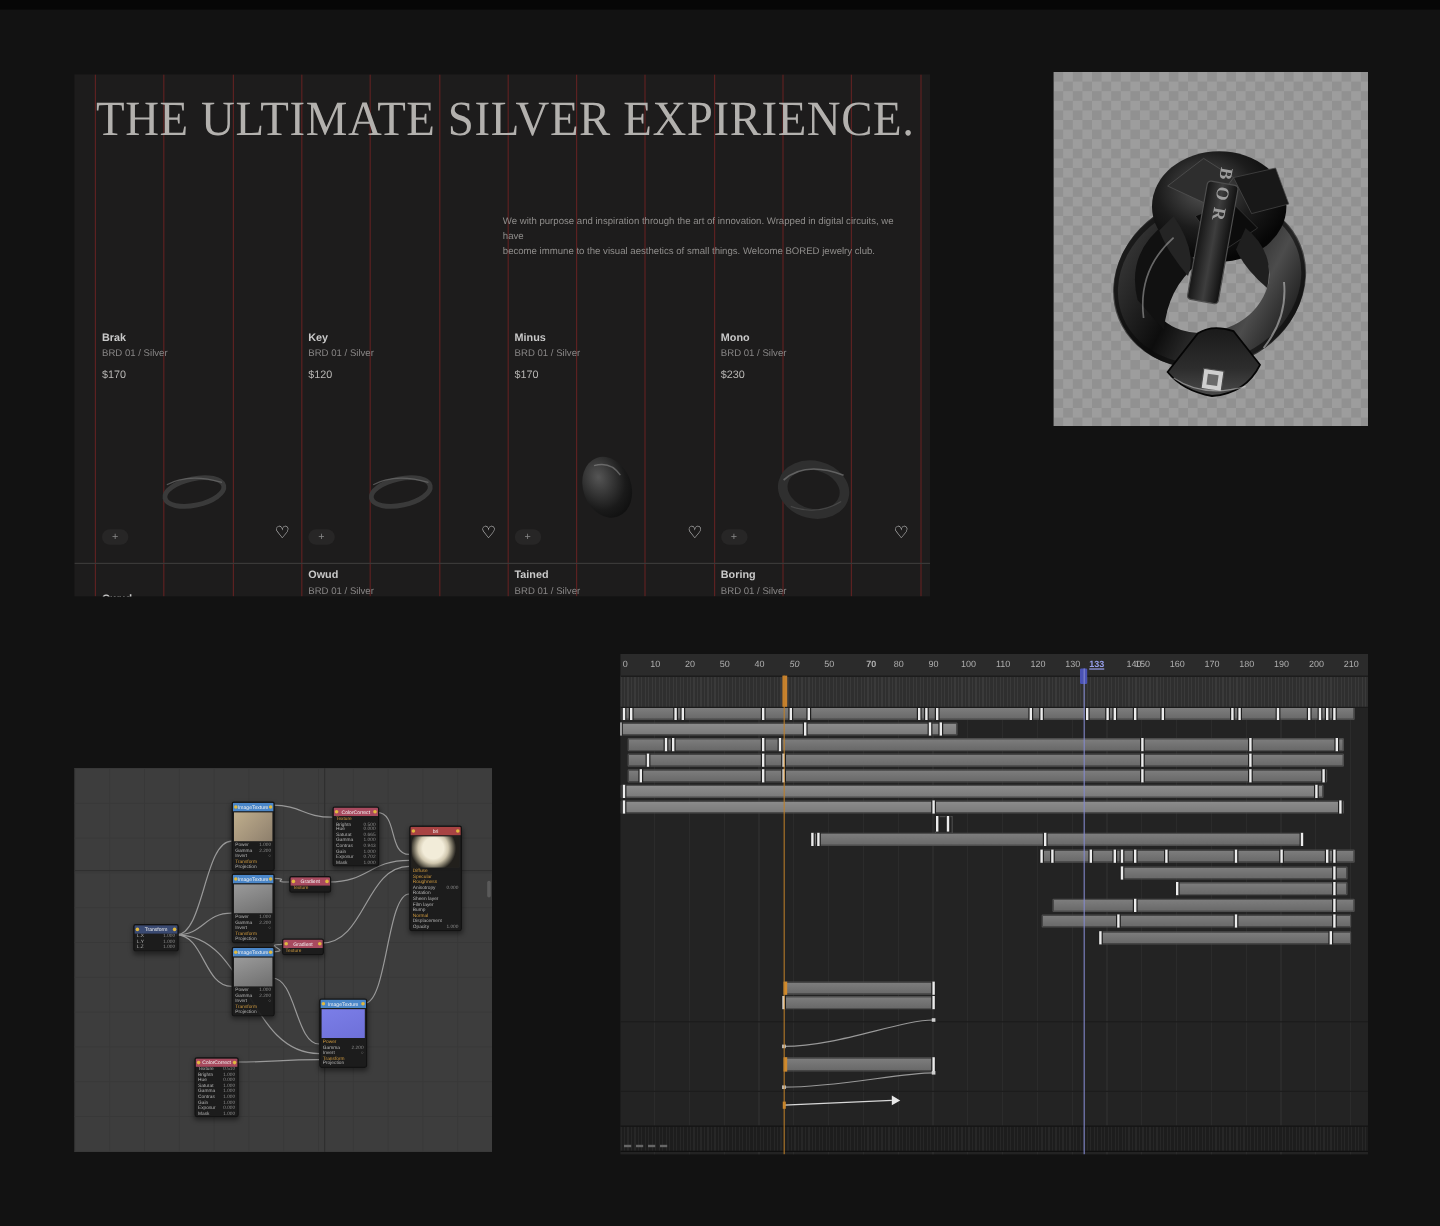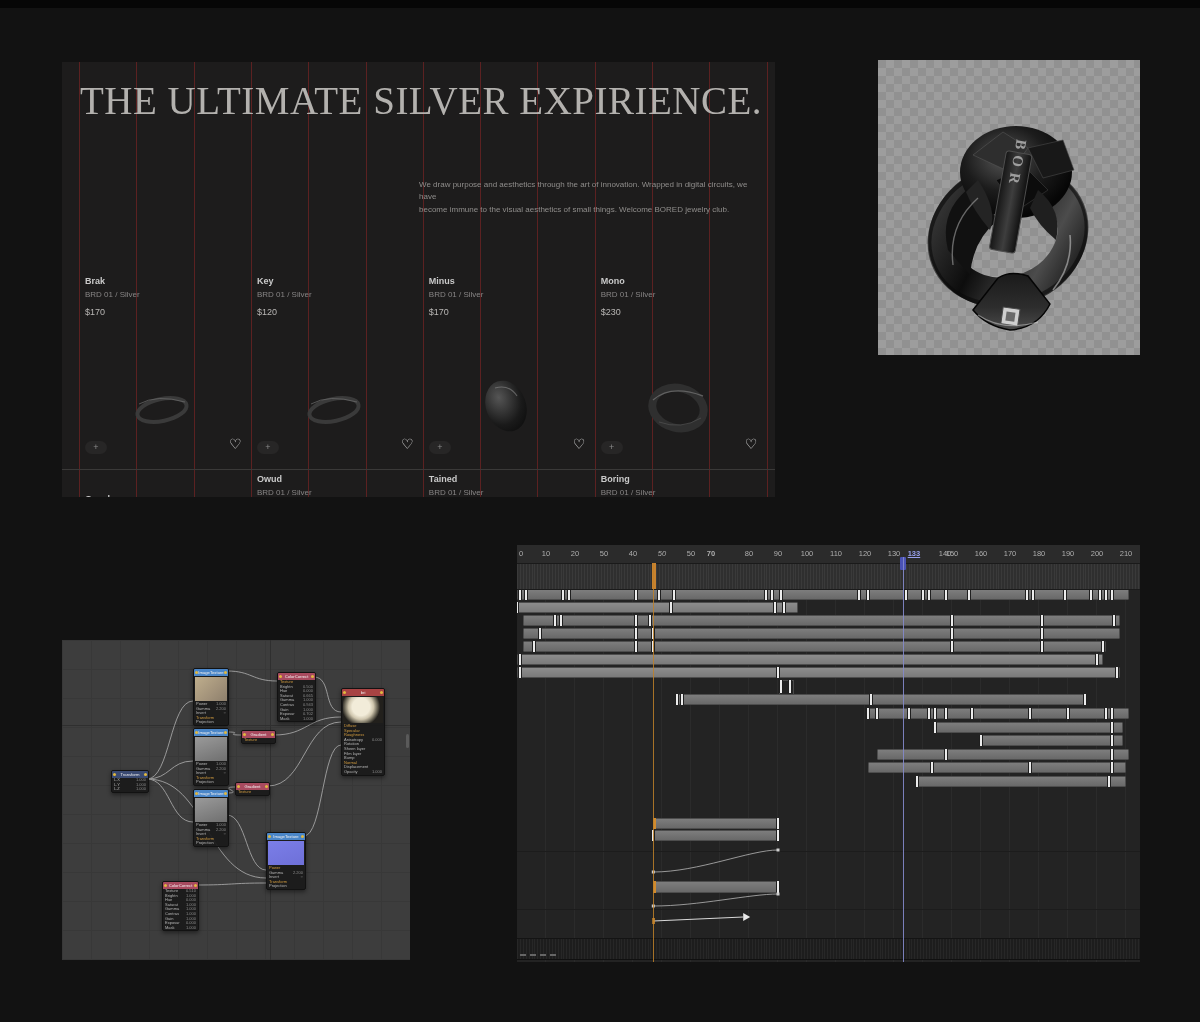--- a/index.html
+++ b/index.html
@@ -91,21 +91,21 @@
       <div class="gridline" style="left: 303.5px; background: rgba(155, 38, 38, 0.5);"></div>
       <div class="gridline" style="left: 360.8px; background: rgba(155, 38, 38, 0.5);"></div>
       <div class="gridline" style="left: 418.1px; background: rgba(155, 38, 38, 0.5);"></div>
       <div class="gridline" style="left: 475.4px; background: rgba(155, 38, 38, 0.5);"></div>
       <div class="gridline" style="left: 532.7px; background: rgba(155, 38, 38, 0.5);"></div>
       <div class="gridline" style="left: 590px; background: rgba(155, 38, 38, 0.5);"></div>
       <div class="gridline" style="left: 647.3px; background: rgba(155, 38, 38, 0.5);"></div>
       <div class="gridline" style="left: 704.6px; background: rgba(155, 38, 38, 0.5);"></div>
     </div>
   <div id="hero-title">THE ULTIMATE SILVER EXPIRIENCE.</div>
-  <div class="intro" id="intro-right">We draw purpose and aesthetics through the art of innovation. Wrapped in digital circuits, we have
+  <div class="intro" id="intro-right">We with purpose and inspiration through the art of innovation. Wrapped in digital circuits, we have
 become immune to the visual aesthetics of small things. Welcome BORED jewelry club.</div>
   <div id="cards-top">
       <div class="card" style="left: 17px; top: 214px;">
         <div class="p-name">Brak</div>
         <div class="p-variant">BRD 01 / Silver</div>
         <div class="p-price">$170</div>
         <div class="thumb"><svg width="110" height="78">
             <ellipse cx="55" cy="44" rx="25" ry="11" transform="rotate(-12 55 44)" fill="none" stroke="#3a3a3a" stroke-width="4"></ellipse>
             <path d="M32 38 Q50 28 78 36" stroke="#6d6d6d" stroke-width="1" fill="none" opacity=".7"></path>
           </svg></div>
@@ -628,21 +628,21 @@
     </div>
   <div id="hatch"></div>
   <div id="ruler">
       <div class="tick-label" style="left: 2px; transform: none;">0</div>
       <div class="tick-label" style="left: 29px;">10</div>
       <div class="tick-label" style="left: 58px;">20</div>
       <div class="tick-label" style="left: 87px;">50</div>
       <div class="tick-label" style="left: 116px;">40</div>
       <div class="tick-label" style="left: 145px; font-style: italic;">50</div>
       <div class="tick-label" style="left: 174px;">50</div>
-      <div class="tick-label" style="left: 194px; font-weight: bold;">70</div>
+      <div class="tick-label" style="left: 209px; font-weight: bold;">70</div>
       <div class="tick-label" style="left: 232px;">80</div>
       <div class="tick-label" style="left: 261px;">90</div>
       <div class="tick-label" style="left: 290px;">100</div>
       <div class="tick-label" style="left: 319px;">110</div>
       <div class="tick-label" style="left: 348px;">120</div>
       <div class="tick-label" style="left: 377px;">130</div>
       <div class="tick-label" style="left: 435px;">150</div>
       <div class="tick-label" style="left: 464px;">160</div>
       <div class="tick-label" style="left: 493px;">170</div>
       <div class="tick-label" style="left: 522px;">180</div>

